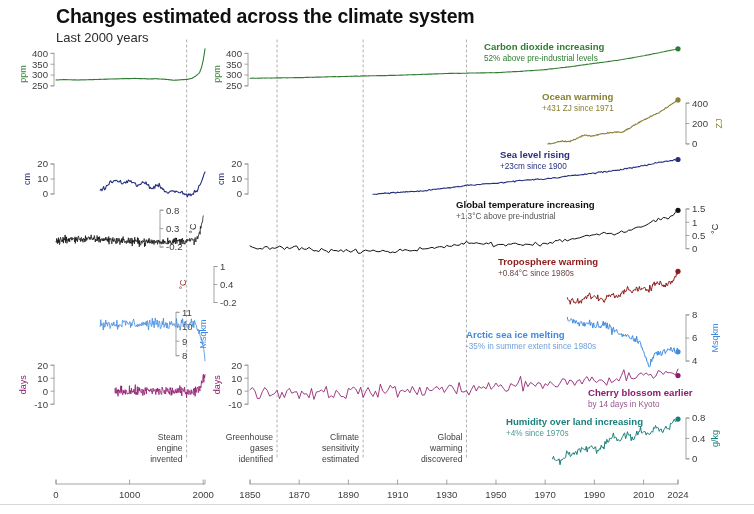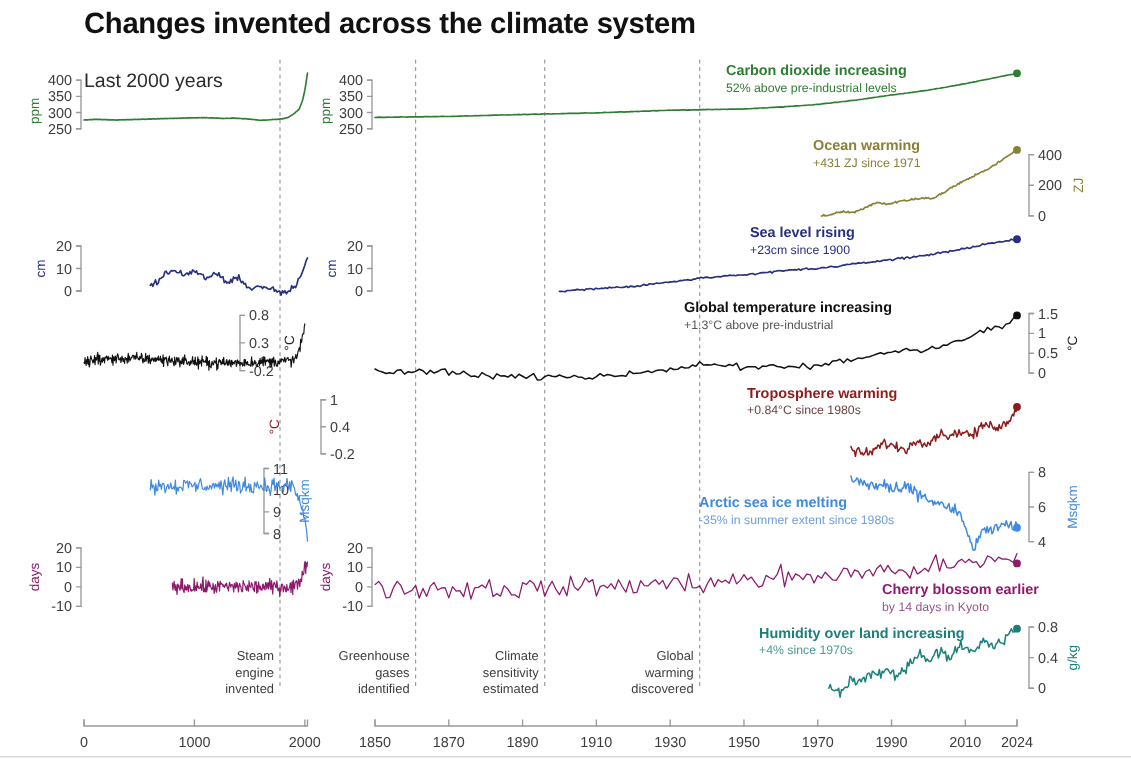--- a/index.html
+++ b/index.html
@@ -10,40 +10,40 @@
     overflow:hidden;
     position:relative;
   }
   #stage{position:absolute;left:0;top:0;width:754px;height:514px;}
   .title{
     position:absolute;left:56px;top:5px;
     font-size:19.5px;font-weight:bold;color:#111;
     letter-spacing:-0.2px;
   }
   .panel-head{
-    position:absolute;font-size:13px;color:#2b2b2b;margin-top:16px;
+    position:absolute;font-size:13px;color:#2b2b2b;
   }
   #head-left{left:56px;top:30px;}
   #head-right{left:246px;top:30px;}
   svg{position:absolute;left:0;top:0;}
   .ann-title{font-weight:bold;font-size:9.6px;}
   .ann-sub{font-size:8.2px;}
   .axunit{font-size:9px;}
   .evt{font-size:8.6px;fill:#3d3d3d;}
   .tick{font-size:9.6px;fill:#3d3d3d;}
   .footer-rule{
     position:absolute;left:0;top:504px;width:754px;height:1px;
     background:#d8d8d8;
   }
 </style>
 </head>
 <body>
 
 <div id="stage">
-  <div class="title">Changes invented across the climate system</div>
+  <div class="title">Changes estimated across the climate system</div>
   <div class="panel-head" id="head-left">Last 2000 years</div>
   <svg id="plot" width="754" height="514">
       <path d="M186.66946640316206 40 L186.66946640316206 460" fill="none" stroke="#9a9a9a" stroke-width="0.8" stroke-linejoin="round" stroke-linecap="round" stroke-dasharray="2,3"></path>
       <text x="182.66946640316206" y="440" fill="#3d3d3d" text-anchor="end" class="evt">Steam</text>
       <text x="182.66946640316206" y="451" fill="#3d3d3d" text-anchor="end" class="evt">engine</text>
       <text x="182.66946640316206" y="462" fill="#3d3d3d" text-anchor="end" class="evt">invented</text>
       <path d="M277.0574712643678 40 L277.0574712643678 460" fill="none" stroke="#9a9a9a" stroke-width="0.8" stroke-linejoin="round" stroke-linecap="round" stroke-dasharray="2,3"></path>
       <text x="273.0574712643678" y="440" fill="#3d3d3d" text-anchor="end" class="evt">Greenhouse</text>
       <text x="273.0574712643678" y="451" fill="#3d3d3d" text-anchor="end" class="evt">gases</text>
       <text x="273.0574712643678" y="462" fill="#3d3d3d" text-anchor="end" class="evt">identified</text>

